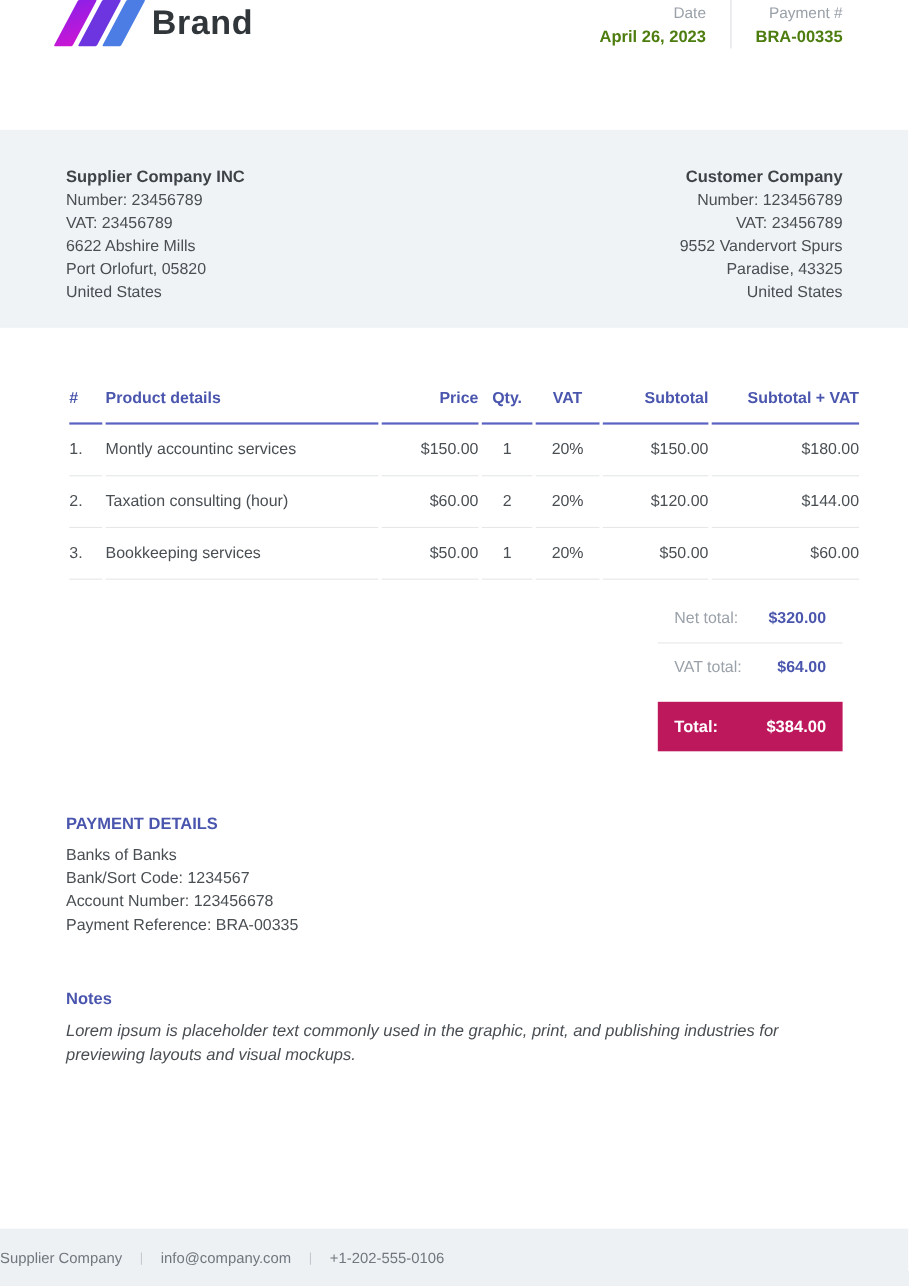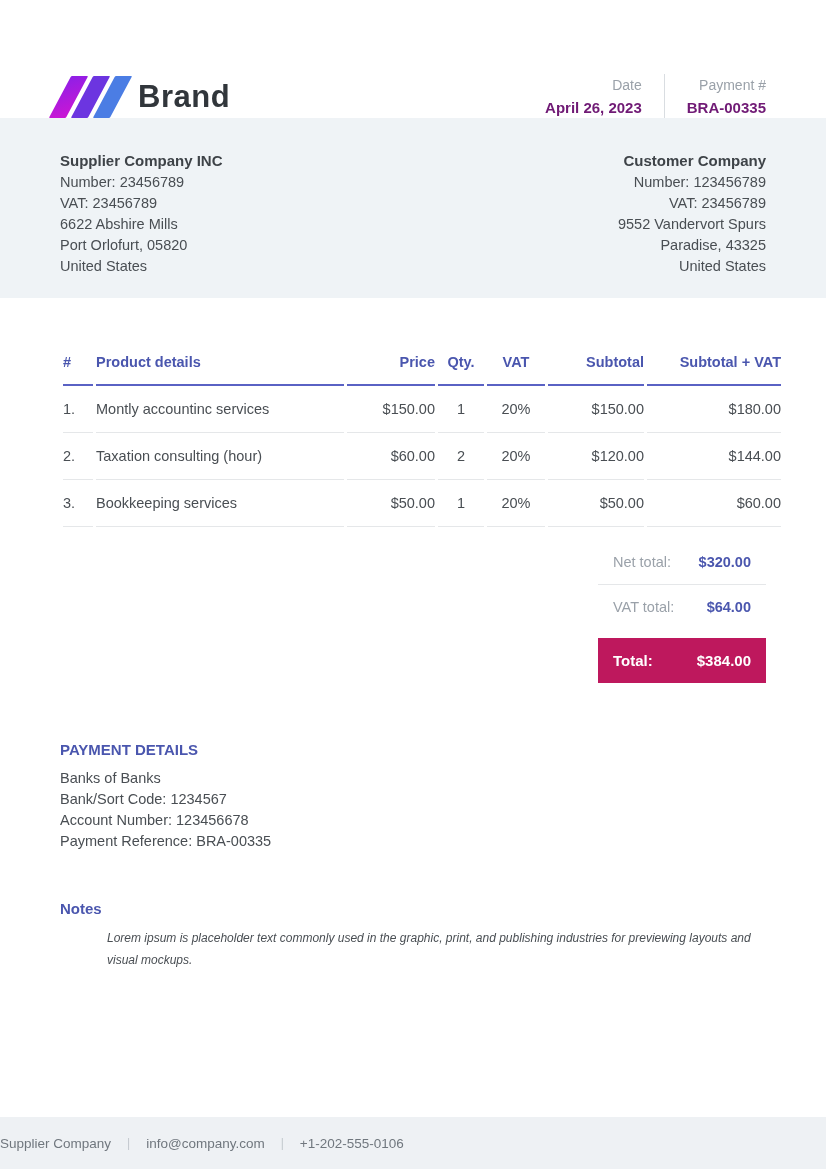--- a/index.html
+++ b/index.html
@@ -16,21 +16,21 @@
     display: flex;
     flex-direction: column;
     overflow: hidden;
   }
 
   
   .top-header {
     height: 118px;
     padding: 0 60px;
     display: flex;
-    align-items: flex-end;
+    align-items: flex-start;
     justify-content: space-between;
   }
   .logo { display: flex; align-items: center; }
   .logo-stripes { display: flex; margin-right: 12px; }
   .stripe {
     width: 17px; height: 42px;
     transform: skewX(-28deg);
     margin-right: 5px;
     border-radius: 1px;
   }
@@ -39,21 +39,21 @@
   .stripe-3 { background: #4b7de4; }
   .logo-text {
     font-size: 31px;
     font-weight: bold;
     color: #31363b;
     letter-spacing: 0.5px;
   }
   .invoice-meta { display: flex; align-items: center; }
   .meta-col { text-align: right; }
   .meta-label { font-size: 14px; color: #9aa1a9; margin-bottom: 6px; }
-  .meta-value { font-size: 15px; font-weight: bold; color: #701a75; }
+  .meta-value { font-size: 15px; font-weight: bold; color: #4d7c0f; }
   .meta-divider { width: 1px; height: 44px; background: #d9dde1; margin: 0 22px; }
 
   
   .parties-band {
     background: #eff3f6;
     height: 180px;
     padding: 32px 60px 0 60px;
     display: flex;
     justify-content: space-between;
   }
@@ -127,25 +127,24 @@
     font-weight: bold;
     font-size: 15px;
     margin-bottom: 10px;
   }
   .payment-line { font-size: 14.5px; line-height: 21px; color: #494e53; }
 
   
   .notes { margin-top: 48px; }
   .notes-text {
     font-style: italic;
-    font-size: 12px;
+    font-size: 15px;
     line-height: 22px;
     color: #494e53;
     max-width: 706px;
-    margin-left: 47px;
   }
 
   
   .footer {
     flex-shrink: 0;
     height: 52px;
     background: #eef1f4;
     display: flex;
     align-items: center;
     justify-content: flex-start;

